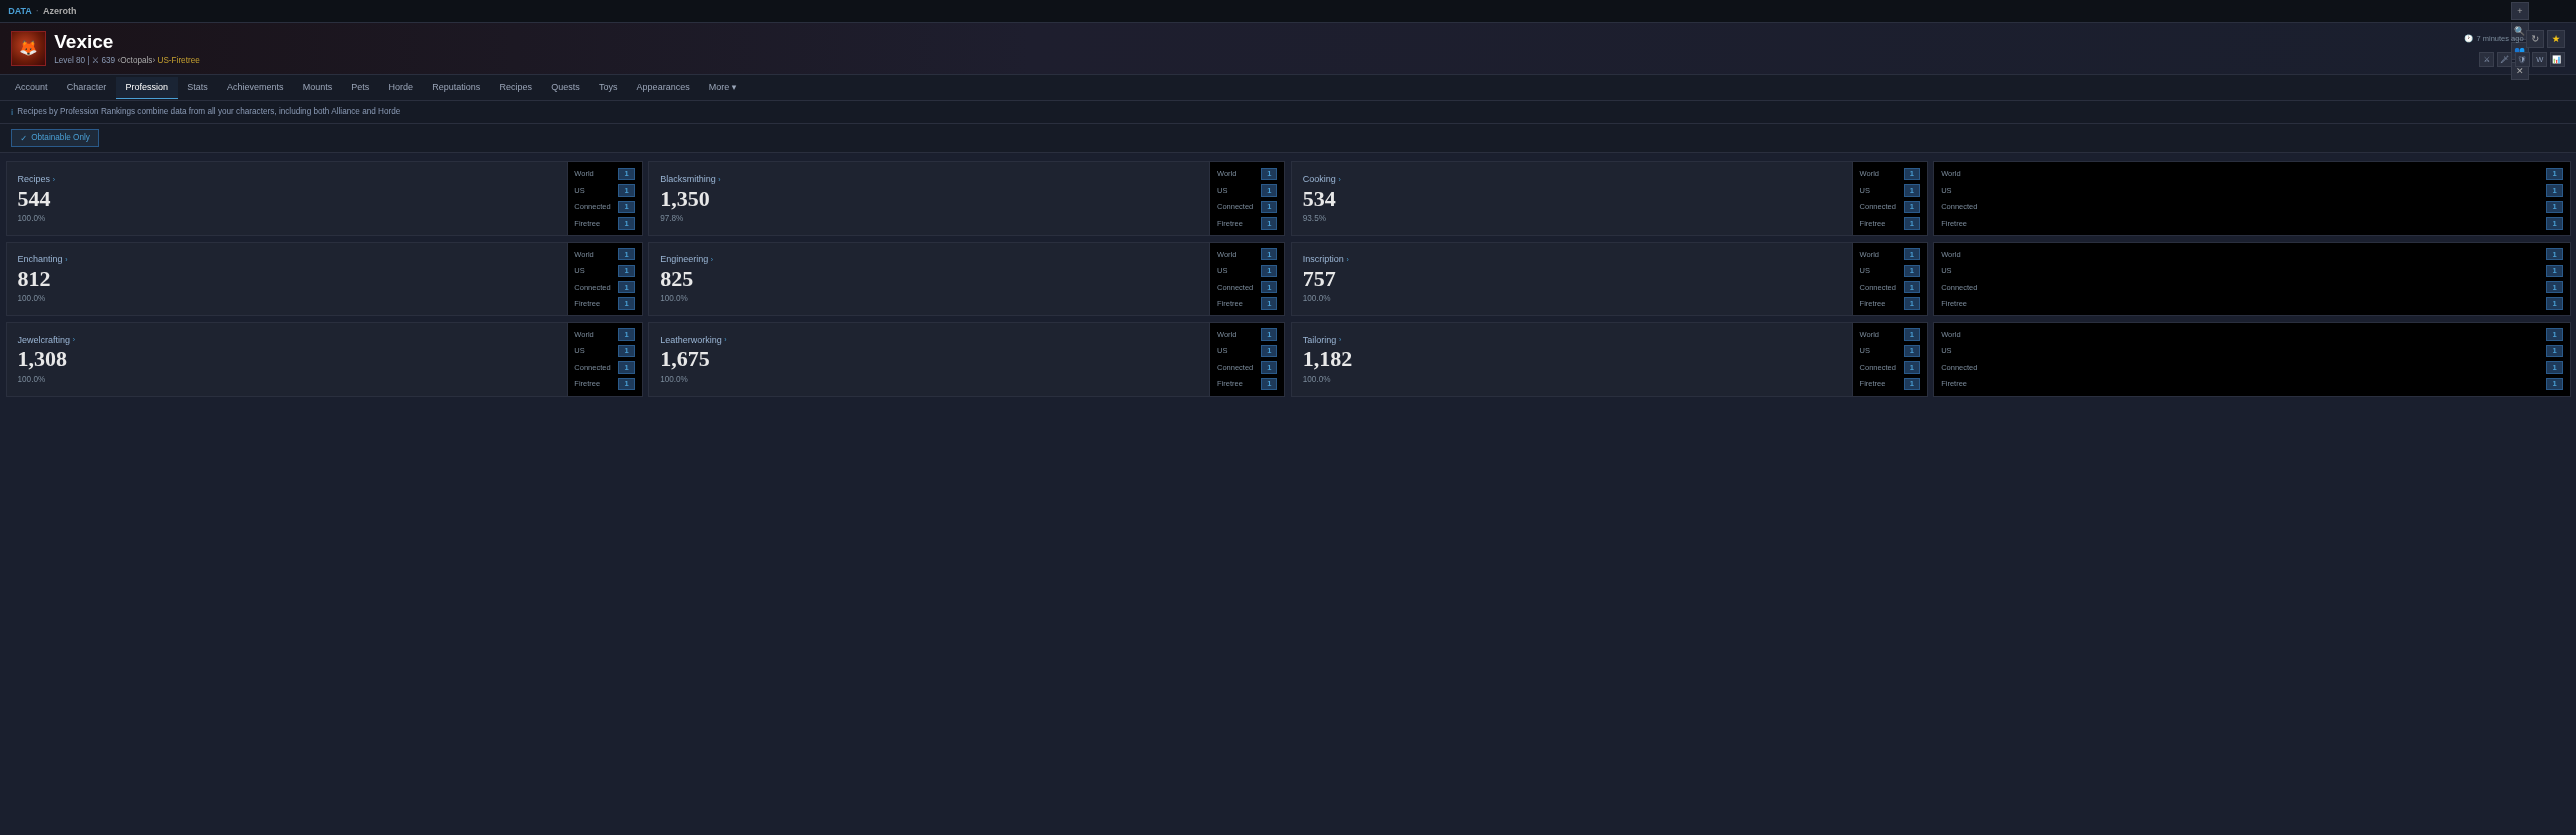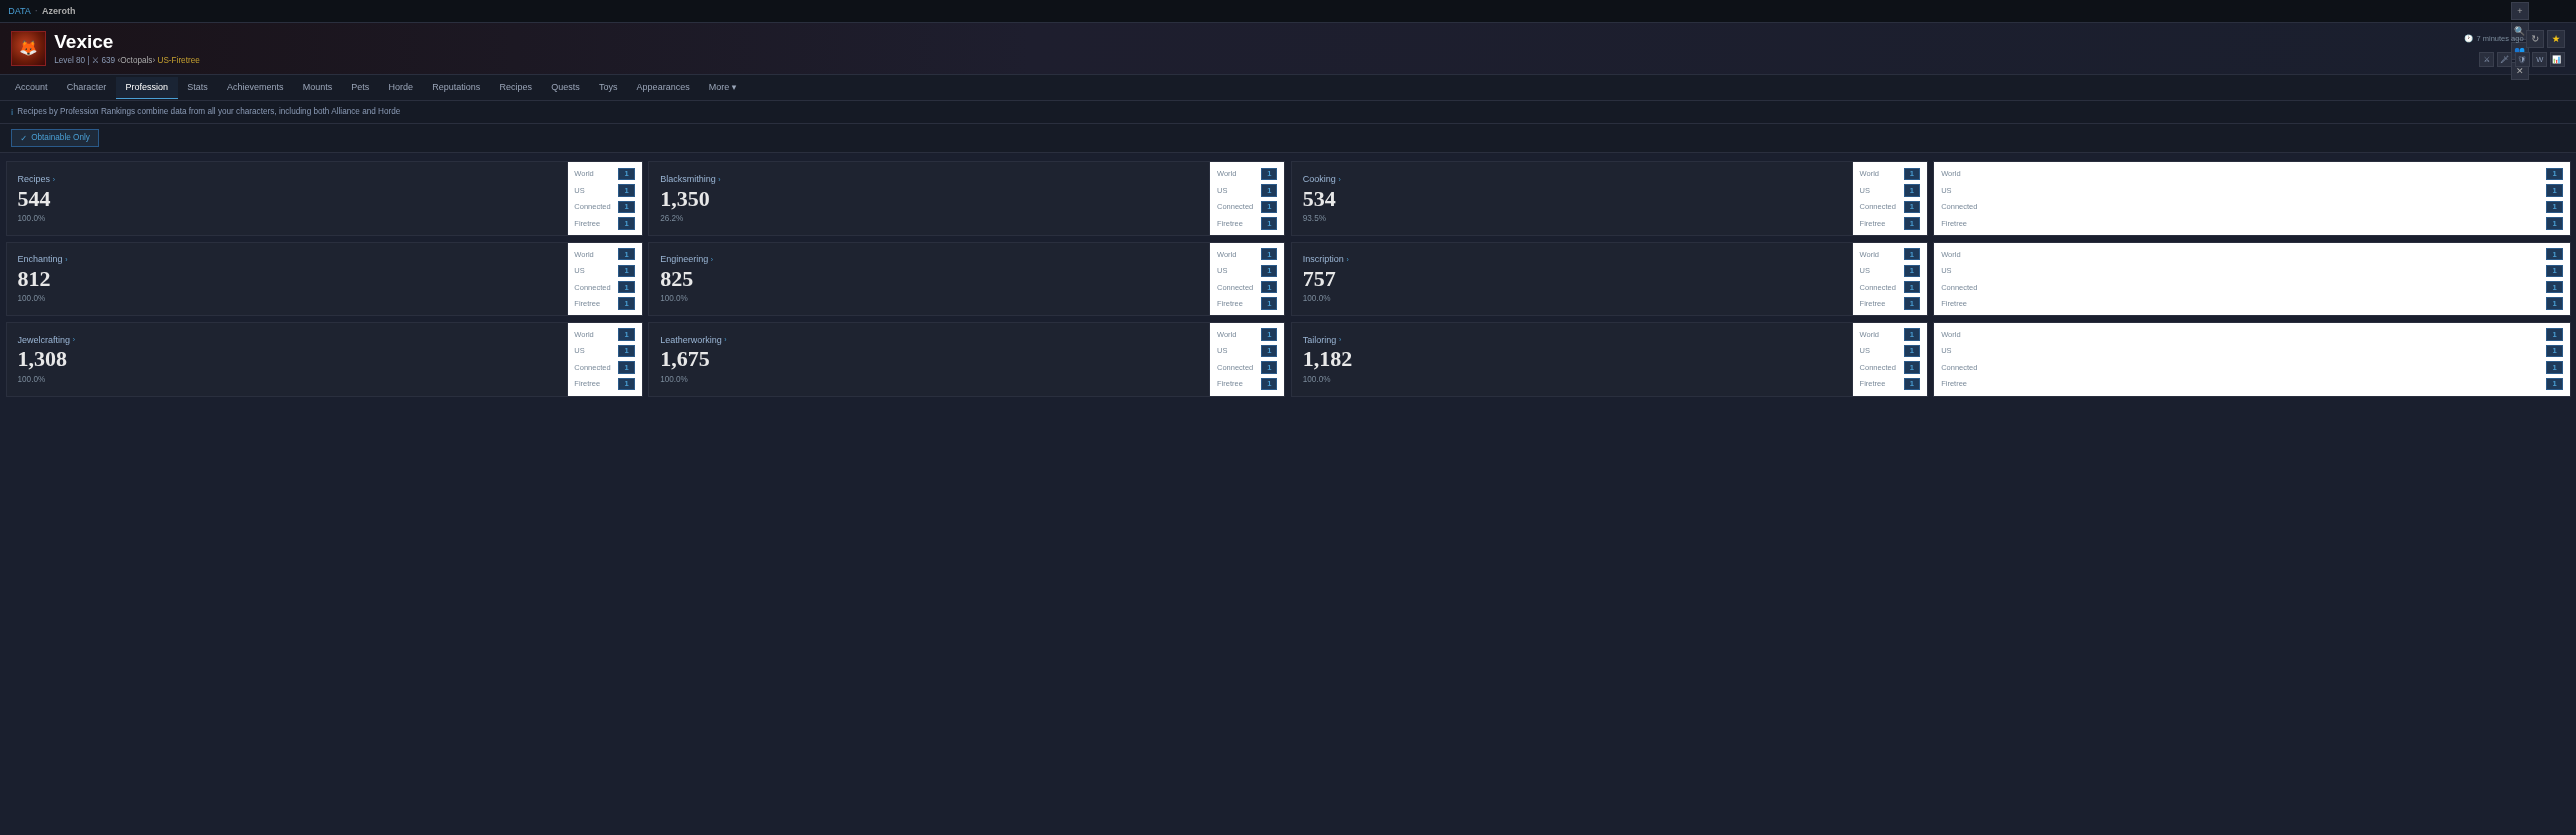--- a/index.html
+++ b/index.html
@@ -24,21 +24,21 @@
       color: #fff;
       font-weight: bold;
       font-size: 9px;
       display: flex;
       align-items: center;
       gap: 4.1px;
       margin-right: auto;
     }
     .top-bar-logo span.data-text {
       color: #4a9fd4;
-      font-weight: normal;
+      font-weight: bold;
     }
     .top-bar-logo span.azeroth-text {
       color: #aaa;
     }
     .realm-input-group {
       display: flex;
       align-items: center;
       gap: 2px;
       flex-direction: column;
     }
@@ -242,21 +242,21 @@
     }
     .prof-count.large { font-size: 22px; }
 
     .prof-pct {
       font-size: 8.2px;
       color: #7a8a9a;
       margin-top: 3px;
     }
 
     .prof-rankings {
-      background: #ffffff;
+      background: #000000;
       padding: 5.5px 6.8px;
       display: flex;
       flex-direction: column;
       justify-content: center;
       gap: 4.1px;
       min-width: 61px;
       border-left: 0.7px solid #2a2f3e;
     }
 
     .rank-row {
@@ -402,21 +402,21 @@
 
       </div>
     </div>
     <div class="prof-card">
       <div class="prof-main">
         <div class="prof-name">
           <span>Blacksmithing</span>
           <span class="chevron">›</span>
         </div>
         <div class="prof-count large">1,350</div>
-        <div class="prof-pct">26.2%</div>
+        <div class="prof-pct">97.8%</div>
       </div>
       <div class="prof-rankings">
 
           <div class="rank-row">
             <span class="rank-label">World</span>
             <span class="rank-badge">1</span>
           </div>
 
           <div class="rank-row">
             <span class="rank-label">US</span>

